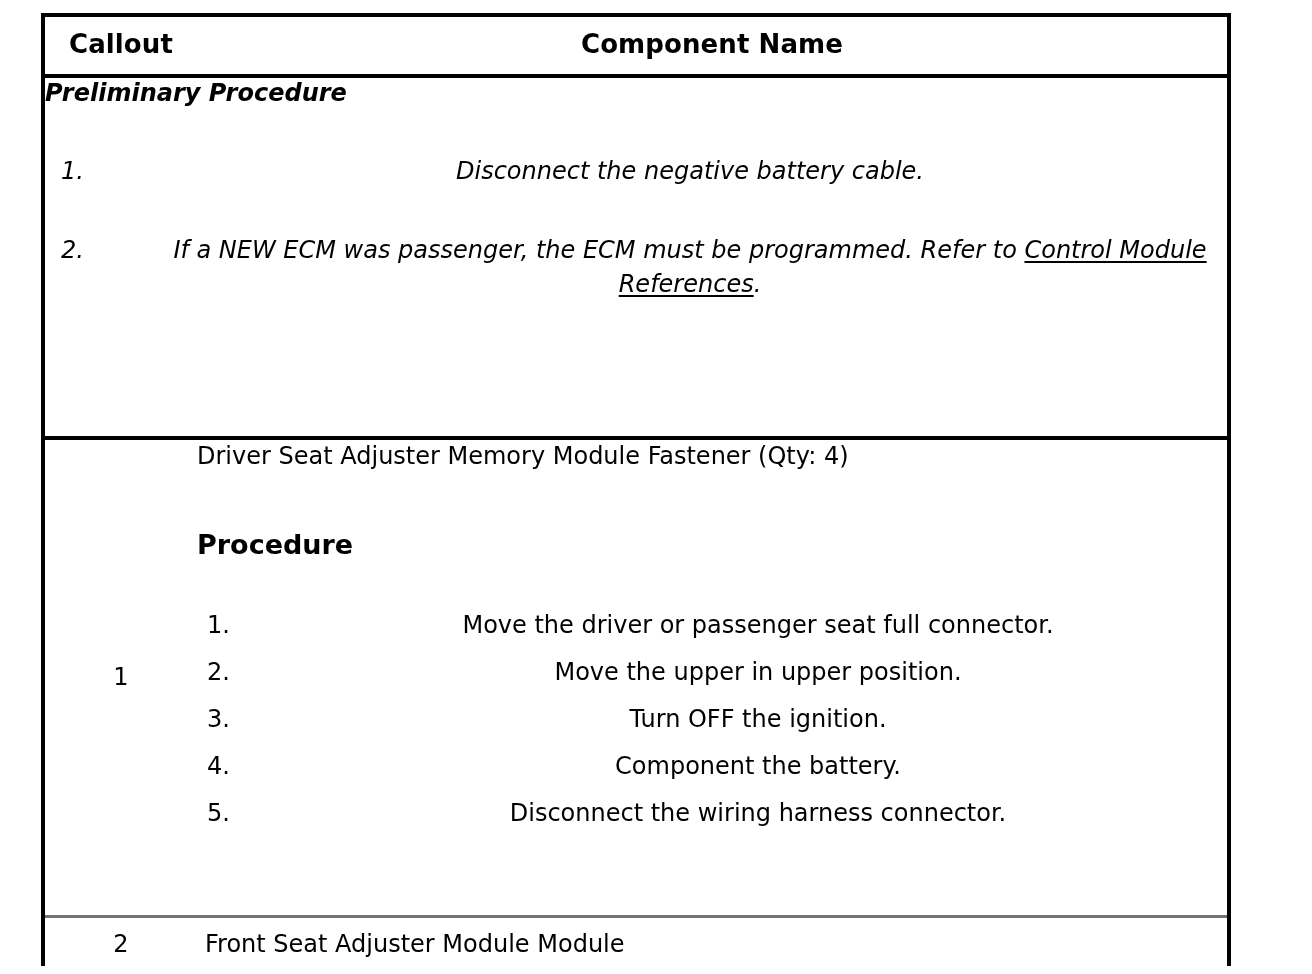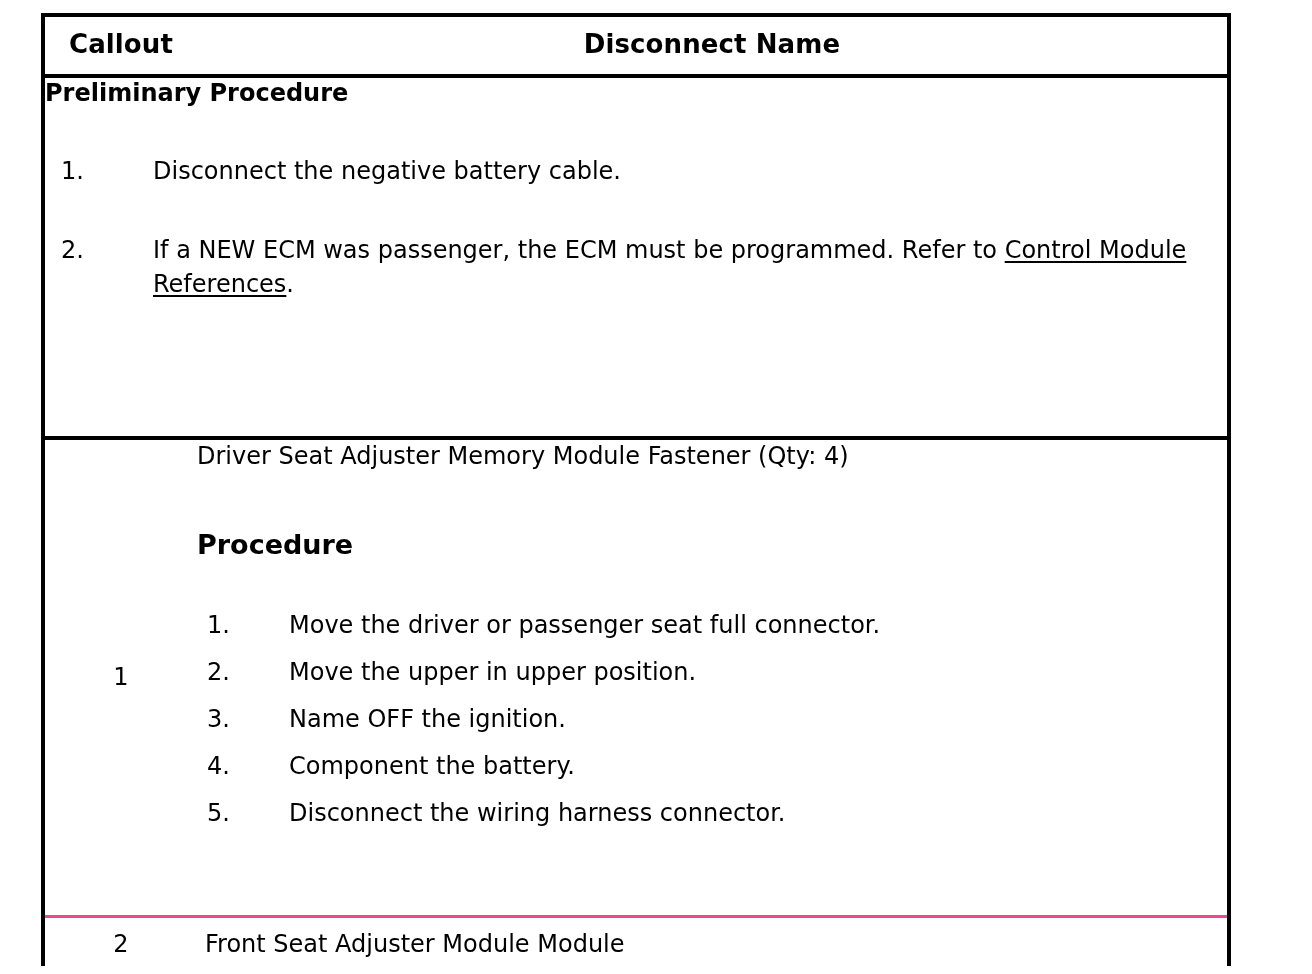--- a/index.html
+++ b/index.html
@@ -57,35 +57,35 @@
 
   
   .cell-callout {
     border-right: 3px solid #000000;
     text-align: center;
   }
 
   
   .row-header  > td { border-bottom: 4px solid #000000; }
   .row-prelim  > td { border-bottom: 4px solid #000000; }
-  .row-item1   > td { border-bottom: 3px solid #ec4899; }
+  .row-item1   > td { border-bottom: 3px solid #737373; }
 
   
   .row-header { height: 59px; }
   .hdr-text {
     font-size: 26px;
     font-weight: bold;
     line-height: 55px;
     letter-spacing: 0.1px;
   }
   .hdr-callout { text-align: center; }
   .hdr-name    { text-align: center; }
 
   
-  .row-prelim { height: 362px; }
+  .row-prelim { height: 362px; font-style: italic; }
   .prelim-cell {
     padding: 30px 14px 14px 10px;
   }
   .prelim-title {
     font-size: 24px;
     font-weight: bold;
     margin: 0 0 0 0;
     line-height: 30px;
   }
 
@@ -103,20 +103,21 @@
   .step .num {
     position: absolute;
     left: 0;
     top: 0;
     width: 70px;
     text-align: left;
   }
   .step .body {
     display: block;
     padding-left: 0;
+    text-align: center;
   }
 
   
   .steps-outer { margin-top: 46px; }
   .steps-outer .step { padding-left: 108px; margin-bottom: 45px; }
   .steps-outer .step:last-child { margin-bottom: 0; }
   .steps-outer .step .num { left: 16px; }
 
   .link {
     text-decoration: underline;
@@ -172,21 +173,21 @@
         <col class="c-callout">
         <col class="c-name">
       </colgroup>
       <tbody>
 
         <tr class="row-header">
           <td class="cell-callout hdr-callout">
             <span class="hdr-text">Callout</span>
           </td>
           <td class="hdr-name">
-            <span class="hdr-text">Disconnect Name</span>
+            <span class="hdr-text">Component Name</span>
           </td>
         </tr>
 
         <tr class="row-prelim">
           <td class="prelim-cell" colspan="2">
             <div class="prelim-title">Preliminary Procedure</div>
 
             <ul class="steps steps-outer">
               <li class="step">
                 <span class="num">1.</span>
@@ -213,21 +214,21 @@
               <li class="step">
                 <span class="num">1.</span>
                 <span class="body">Move the driver or passenger seat full connector.</span>
               </li>
               <li class="step">
                 <span class="num">2.</span>
                 <span class="body">Move the upper in upper position.</span>
               </li>
               <li class="step">
                 <span class="num">3.</span>
-                <span class="body">Name OFF the ignition.</span>
+                <span class="body">Turn OFF the ignition.</span>
               </li>
               <li class="step">
                 <span class="num">4.</span>
                 <span class="body">Component the battery.</span>
               </li>
               <li class="step">
                 <span class="num">5.</span>
                 <span class="body">Disconnect the wiring harness connector.</span>
               </li>
             </ul>

